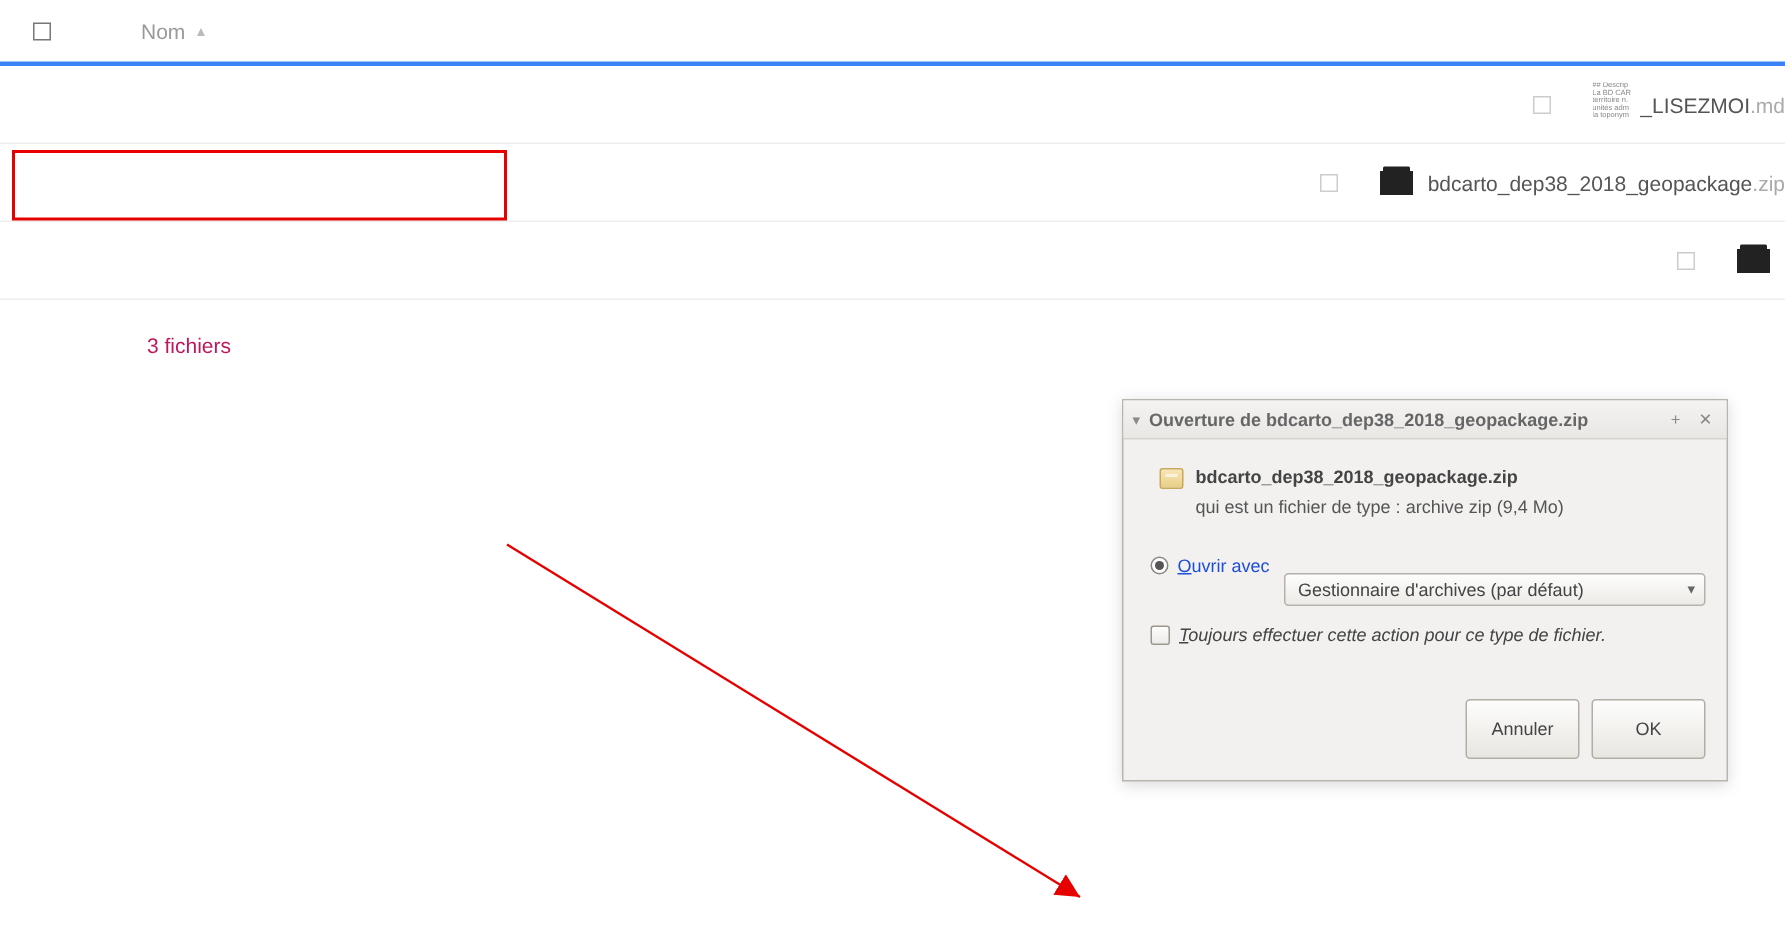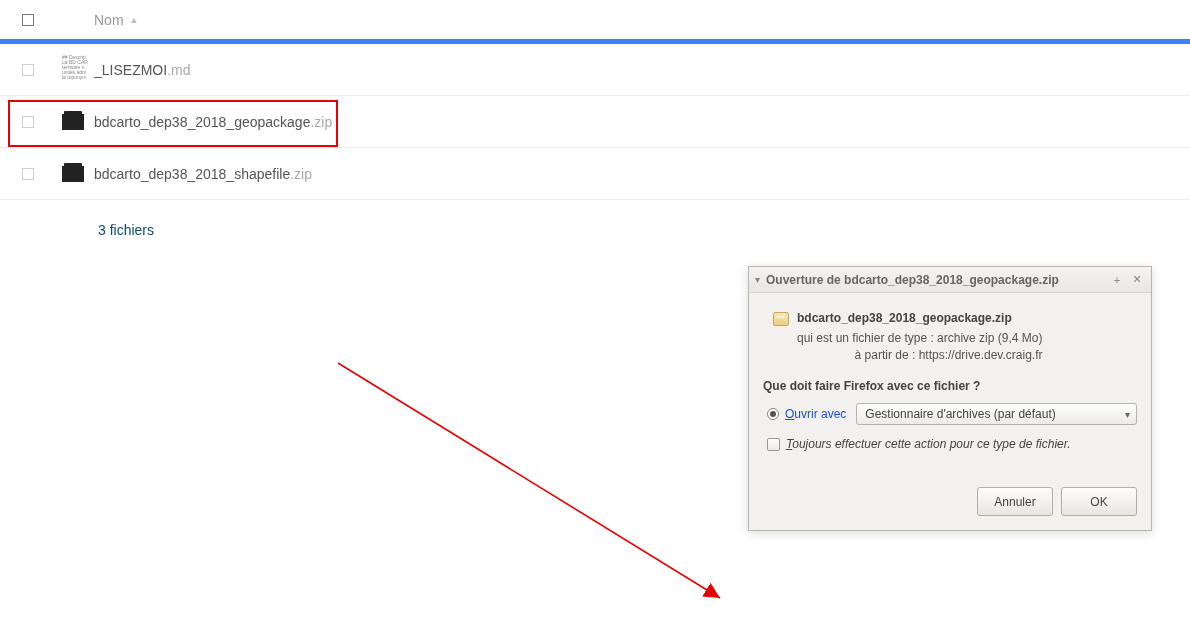--- a/index.html
+++ b/index.html
@@ -12,21 +12,21 @@
     position: relative;
     width: 1190px;
     height: 625px;
     overflow: hidden;
   }
   .file-list { width: 100%; }
   .header-row {
     display: flex;
     align-items: center;
     height: 44px;
-    border-bottom: 5px solid #3b82f6;
+    border-bottom: 3px solid #3b82f6;
     padding-left: 22px;
   }
   .checkbox {
     width: 12px; height: 12px;
     border: 1.5px solid #999;
     background: #fff;
     flex-shrink: 0;
     cursor: pointer;
   }
   .header-row .checkbox { border-color: #777; }
@@ -41,20 +41,21 @@
   .sort-arrow {
     font-size: 9px;
     color: #bbb;
   }
   .file-row {
     display: flex;
     align-items: center;
     height: 52px;
     border-bottom: 1px solid #eee;
     padding-left: 22px;
+    justify-content: flex-end;
   }
   .file-row .checkbox { border-color: #ccc; }
   .icon-wrap {
     width: 60px;
     display: flex;
     align-items: center;
     justify-content: flex-start;
     padding-left: 28px;
     flex-shrink: 0;
   }
@@ -84,21 +85,21 @@
     color: #555;
   }
   .file-ext { color: #aaa; }
   .highlight-box {
     position: absolute;
     border: 2px solid #e60000;
     pointer-events: none;
   }
   .summary {
     padding: 22px 0 0 98px;
-    color: #0c4a6e;
+    color: #be185d;
     font-size: 14px;
   }
   .arrow-svg {
     position: absolute;
     pointer-events: none;
   }
   
   .dialog {
     position: absolute;
     top: 266px;
@@ -161,21 +162,21 @@
   }
   .file-glyph::before {
     content:"";
     position:absolute;
     top:3px; left:3px; right:3px;
     height:2px;
     background: rgba(255,255,255,0.6);
   }
   .file-details { font-size: 12px; }
   .file-details .fname { font-weight: bold; margin-bottom: 6px; }
-  .file-details .meta { color: #555; margin-bottom: 3px; text-align: right; }
+  .file-details .meta { color: #555; margin-bottom: 3px; }
   .section-q { font-weight: bold; margin: 14px 0 10px 0; }
   .radio-row {
     display: flex;
     align-items: center;
     gap: 6px;
     margin: 0 0 8px 4px;
   }
   .radio {
     width: 12px; height: 12px;
     border: 1px solid #8a857e;
@@ -201,20 +202,21 @@
     border: 1px solid #b6b1aa;
     border-radius: 3px;
     background: linear-gradient(#fdfdfc,#ecebe7);
     display: flex;
     align-items: center;
     justify-content: space-between;
     padding: 0 6px 0 8px;
     color: #444;
     cursor: pointer;
     margin-left: 4px;
+    margin-top: 32px;
   }
   .dd .chev { font-size: 10px; color: #666; }
   .chk-row {
     display: flex;
     align-items: center;
     gap: 6px;
     margin: 12px 0 0 4px;
     font-style: italic;
   }
   .chk {
@@ -226,21 +228,21 @@
   }
   .chk-label .u { text-decoration: underline; }
   .dlg-buttons {
     display: flex;
     justify-content: flex-end;
     gap: 8px;
     margin-top: 36px;
   }
   .btn {
     min-width: 76px;
-    height: 29px;
+    height: 40px;
     border: 1px solid #b2ada5;
     border-radius: 3px;
     background: linear-gradient(#fdfdfc,#e8e6e1);
     display: flex;
     align-items: center;
     justify-content: center;
     color: #444;
     cursor: pointer;
     text-align: right;
   }
@@ -281,23 +283,20 @@
     <div class="file-name">
       <span>bdcarto_dep38_2018_geopackage</span><span class="file-ext">.zip</span>
     </div>
   </div>
 
   <div class="file-row">
     <div class="checkbox"></div>
     <div class="icon-wrap">
       <div class="zip-icon"></div>
     </div>
-    <div class="file-name">
-      <span>bdcarto_dep38_2018_shapefile</span><span class="file-ext">.zip</span>
-    </div>
   </div>
 
   <div class="summary">3 fichiers</div>
 </div>
 
 <div class="highlight-box" id="hl" style="top: 100px; left: 8px; width: 330px; height: 47px;"></div>
 
 <svg class="arrow-svg" id="arrowsvg" width="1190" height="625">
   <defs>
     <marker id="ahead" markerWidth="12" markerHeight="12" refX="10" refY="5" orient="auto">
@@ -317,28 +316,23 @@
   <div class="dialog-body">
 
     <div class="file-block">
       <div class="file-glyph"></div>
       <div class="file-details">
         <div class="fname">bdcarto_dep38_2018_geopackage.zip</div>
         <div class="meta">
           <span>qui est un fichier de type :</span>
           <span>archive zip (9,4 Mo)</span>
         </div>
-        <div class="meta">
-          <span>à partir de :</span>
-          <span>https://drive.dev.craig.fr</span>
-        </div>
       </div>
     </div>
 
-    <div class="section-q">Que doit faire Firefox avec ce fichier ?</div>
 
     <div class="radio-row">
       <div class="radio checked"></div>
       <span class="radio-label"><span class="u">O</span><span>uvrir avec</span></span>
       <div class="dd">
         <span>Gestionnaire d'archives (par défaut)</span>
         <span class="chev">▾</span>
       </div>
     </div>
 

